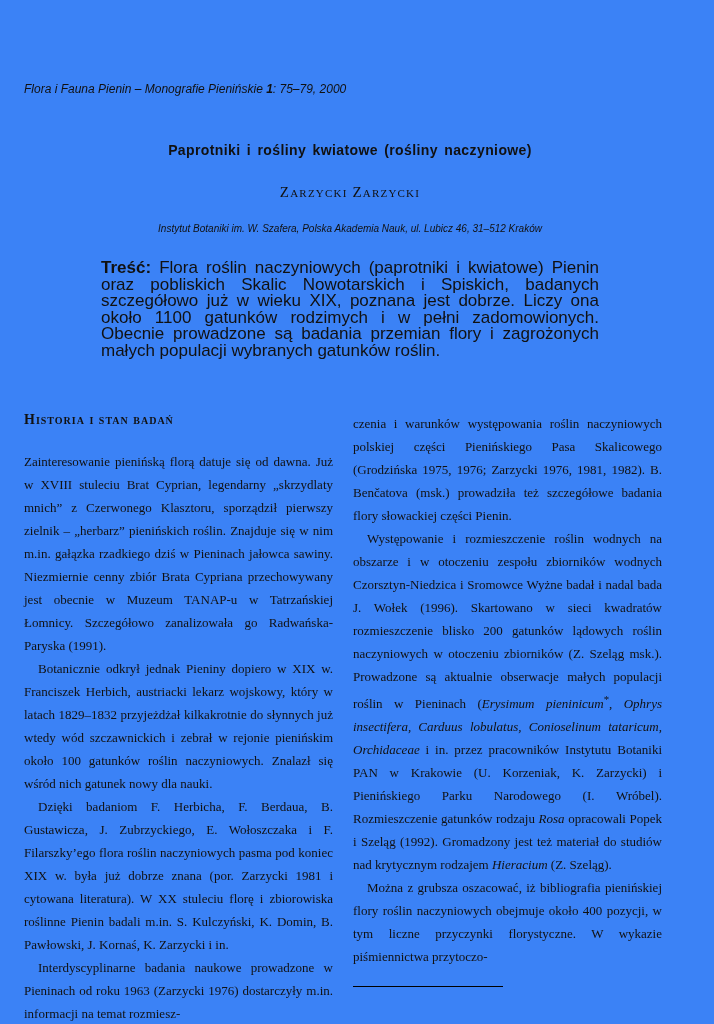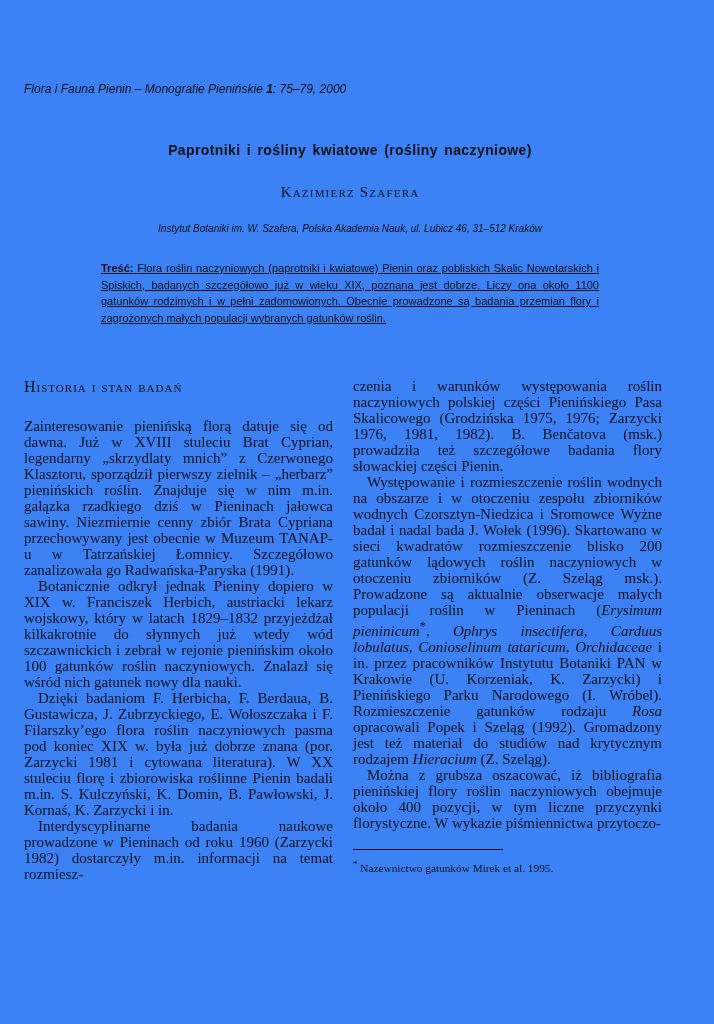--- a/index.html
+++ b/index.html
@@ -43,43 +43,42 @@
     font-family: "Liberation Sans", sans-serif;
     font-style: italic;
     font-size: 10px;
     text-align: center;
     margin-top: 22px;
   }
   .abstract {
     width: 498px;
     margin: 26px auto 0 auto;
     font-family: "Liberation Sans", sans-serif;
-    font-size: 11px;
+    font-size: 17px;
     line-height: 16.6px;
     text-align: justify;
-    text-decoration: underline;
   }
   .abstract .abstract-label { font-weight: bold; }
   .columns {
     display: flex;
     gap: 20px;
     margin-top: 52px;
   }
   .col { width: 309px; }
   .section-heading {
     font-family: "Liberation Serif", serif;
     font-variant: small-caps;
-    font-weight: normal;
-    font-size: 16px;
+    font-weight: bold;
+    font-size: 14px;
     letter-spacing: 1px;
     margin: 0 0 22px 0;
   }
   .body-p {
-    font-size: 15px;
-    line-height: 16px;
+    font-size: 13px;
+    line-height: 23px;
     text-align: justify;
     margin: 0;
   }
   .body-p.indent { text-indent: 14px; }
   .body-p i { }
   .footnote-rule {
     width: 150px;
     border-top: 1px solid #000;
     margin-top: 18px;
   }
@@ -92,39 +91,38 @@
 </style>
 </head>
 <body>
 
 <div class="page">
 
   <div class="running-head"><span>Flora i Fauna Pienin – Monografie Pienińskie </span><b>1</b><span>: 75–79, 2000</span></div>
 
   <h1 class="title">Paprotniki i rośliny kwiatowe (rośliny naczyniowe)</h1>
 
-  <div class="author">Kazimierz Szafera</div>
+  <div class="author">Zarzycki Zarzycki</div>
 
   <div class="affiliation">Instytut Botaniki im. W. Szafera, Polska Akademia Nauk, ul. Lubicz 46, 31–512 Kraków</div>
 
   <div class="abstract"><span class="abstract-label">Treść:</span> <span>Flora roślin naczyniowych (paprotniki i kwiatowe) Pienin oraz pobliskich Skalic Nowotarskich i Spiskich, badanych szczegółowo już w wieku XIX, poznana jest dobrze. Liczy ona około 1100 gatunków rodzimych i w pełni zadomowionych. Obecnie prowadzone są badania przemian flory i zagrożonych małych populacji wybranych gatunków roślin.</span></div>
 
   <div class="columns">
 
     <div class="col col-left">
       <h2 class="section-heading">Historia i stan badań</h2>
       <p class="body-p">Zainteresowanie pienińską florą datuje się od dawna. Już w XVIII stuleciu Brat Cyprian, legendarny „skrzydlaty mnich” z Czerwonego Klasztoru, sporządził pierwszy zielnik – „herbarz” pienińskich roślin. Znajduje się w nim m.in. gałązka rzadkiego dziś w Pieninach jałowca sawiny. Niezmiernie cenny zbiór Brata Cypriana przechowywany jest obecnie w Muzeum TANAP-u w Tatrzańskiej Łomnicy. Szczegółowo zanalizowała go Radwańska-Paryska (1991).</p>
       <p class="body-p indent">Botanicznie odkrył jednak Pieniny dopiero w XIX w. Franciszek Herbich, austriacki lekarz wojskowy, który w latach 1829–1832 przyjeżdżał kilkakrotnie do słynnych już wtedy wód szczawnickich i zebrał w rejonie pienińskim około 100 gatunków roślin naczyniowych. Znalazł się wśród nich gatunek nowy dla nauki.</p>
       <p class="body-p indent">Dzięki badaniom F. Herbicha, F. Berdaua, B. Gustawicza, J. Zubrzyckiego, E. Wołoszczaka i F. Filarszky’ego flora roślin naczyniowych pasma pod koniec XIX w. była już dobrze znana (por. Zarzycki 1981 i cytowana literatura). W XX stuleciu florę i zbiorowiska roślinne Pienin badali m.in. S. Kulczyński, K. Domin, B. Pawłowski, J. Kornaś, K. Zarzycki i in.</p>
-      <p class="body-p indent">Interdyscyplinarne badania naukowe prowadzone w Pieninach od roku 1960 (Zarzycki 1982) dostarczyły m.in. informacji na temat rozmiesz-</p>
+      <p class="body-p indent">Interdyscyplinarne badania naukowe prowadzone w Pieninach od roku 1963 (Zarzycki 1976) dostarczyły m.in. informacji na temat rozmiesz-</p>
     </div>
 
     <div class="col col-right">
       <p class="body-p">czenia i warunków występowania roślin naczyniowych polskiej części Pienińskiego Pasa Skalicowego (Grodzińska 1975, 1976; Zarzycki 1976, 1981, 1982). B. Benčatova (msk.) prowadziła też szczegółowe badania flory słowackiej części Pienin.</p>
       <p class="body-p indent">Występowanie i rozmieszczenie roślin wodnych na obszarze i w otoczeniu zespołu zbiorników wodnych Czorsztyn-Niedzica i Sromowce Wyżne badał i nadal bada J. Wołek (1996). Skartowano w sieci kwadratów rozmieszczenie blisko 200 gatunków lądowych roślin naczyniowych w otoczeniu zbiorników (Z. Szeląg msk.). Prowadzone są aktualnie obserwacje małych populacji roślin w Pieninach (<i>Erysimum pieninicum</i><sup>*</sup>, <i>Ophrys insectifera, Carduus lobulatus, Conioselinum tataricum, Orchidaceae</i> i in. przez pracowników Instytutu Botaniki PAN w Krakowie (U. Korzeniak, K. Zarzycki) i Pienińskiego Parku Narodowego (I. Wróbel). Rozmieszczenie gatunków rodzaju <i>Rosa</i> opracowali Popek i Szeląg (1992). Gromadzony jest też materiał do studiów nad krytycznym rodzajem <i>Hieracium</i> (Z. Szeląg).</p>
       <p class="body-p indent">Można z grubsza oszacować, iż bibliografia pienińskiej flory roślin naczyniowych obejmuje około 400 pozycji, w tym liczne przyczynki florystyczne. W wykazie piśmiennictwa przytoczo-</p>
       <div class="footnote-rule"></div>
-      <p class="footnote"><sup class="fn-mark">*</sup> <span>Nazewnictwo gatunków Mirek et al. 1995.</span></p>
     </div>
 
   </div>
 
 </div>
 
 </body></html>

